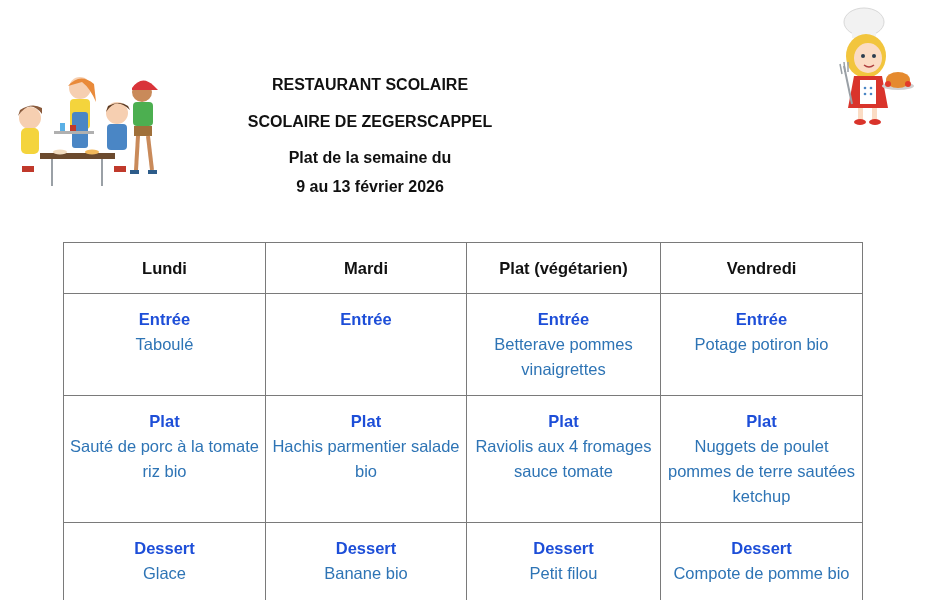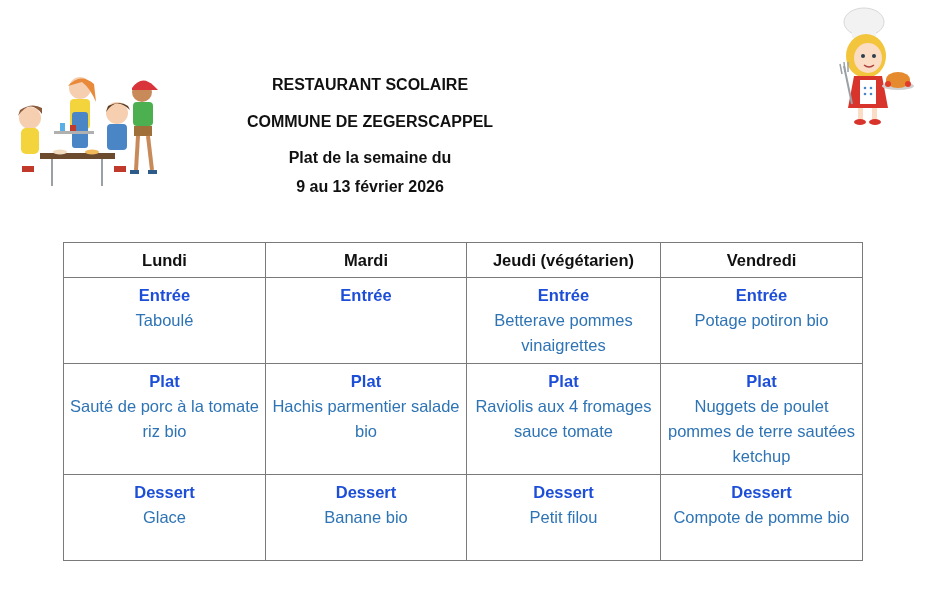--- a/index.html
+++ b/index.html
@@ -34,21 +34,21 @@
       top: 242px;
       width: 799px;
       border-collapse: collapse;
       font-size: 16.5px;
       table-layout: fixed;
     }
     table.menu td, table.menu th {
       border: 1.5px solid #7a7a7a;
       text-align: center;
       vertical-align: top;
-      padding: 5px 4px;
+      padding: 13px 4px;
       line-height: 25px;
     }
     table.menu th {
       font-weight: bold;
       color: #111;
       height: 24px;
       line-height: 24px;
     }
     .course-label {
       font-weight: bold;
@@ -143,36 +143,36 @@
   <line x1="16" y1="62" x2="24" y2="100" stroke="#9aa0a6" stroke-width="2"></line>
   <path d="M12 60 L14 70 M16 58 L17 68 M20 58 L20 68" stroke="#9aa0a6" stroke-width="1.5"></path>
 
   <ellipse cx="70" cy="82" rx="16" ry="4" fill="#d0d0d0"></ellipse>
   <ellipse cx="70" cy="76" rx="12" ry="8" fill="#e58a2e"></ellipse>
   <circle cx="60" cy="80" r="3" fill="#e23a2a"></circle>
   <circle cx="80" cy="80" r="3" fill="#e23a2a"></circle>
 </svg>
 
 <div class="header h1">RESTAURANT SCOLAIRE</div>
-<div class="header h2">COMMUNE DE ZEGERSCAPPEL</div>
+<div class="header h2">SCOLAIRE DE ZEGERSCAPPEL</div>
 <div class="header h3">Plat de la semaine du</div>
 <div class="header h4">9 au 13 février 2026</div>
 
 <table class="menu">
   <colgroup>
     <col style="width:202px">
     <col style="width:201px">
     <col style="width:194px">
     <col style="width:202px">
   </colgroup>
   <tbody>
       <tr>
     <th>Lundi</th>
     <th>Mardi</th>
-    <th>Jeudi (végétarien)</th>
+    <th>Plat (végétarien)</th>
     <th>Vendredi</th>
   </tr>
   <tr class="row-entree">
     <td>
       <div class="course-label">Entrée</div>
       <div class="dish">Taboulé</div>
     </td>
     <td>
       <div class="course-label">Entrée</div>
       <div class="dish"></div>

